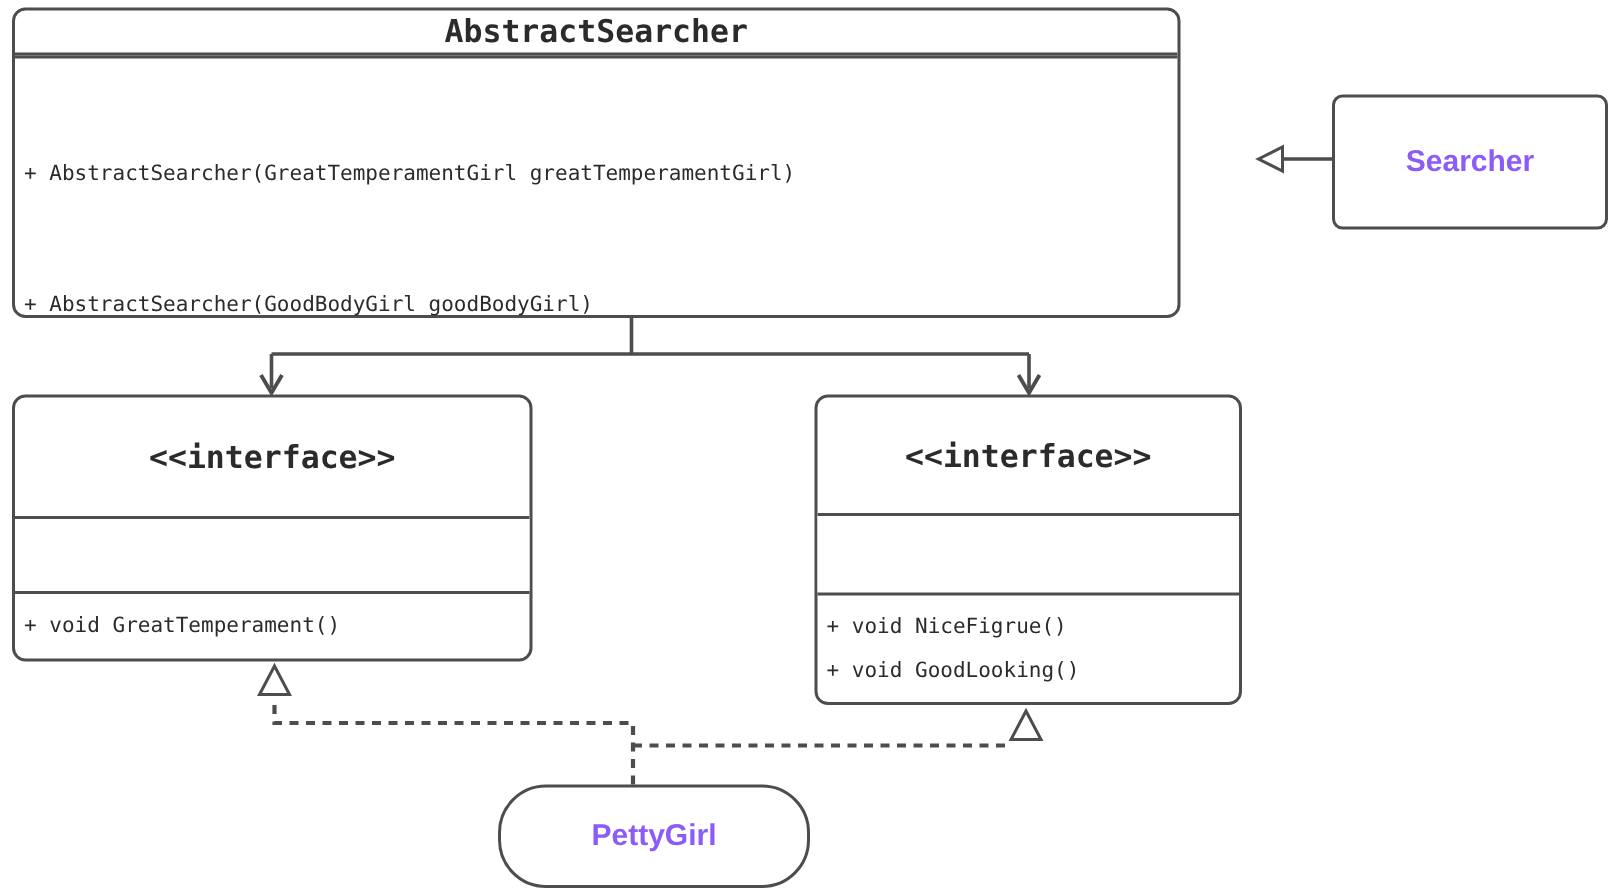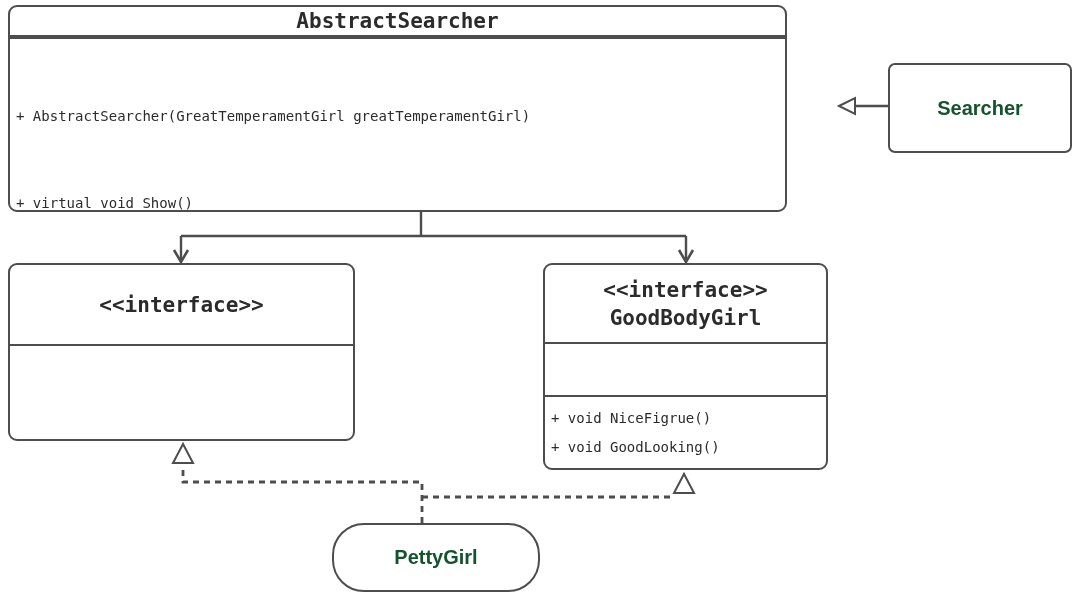--- a/index.html
+++ b/index.html
@@ -9,21 +9,21 @@
              background:#ffffff;display:flex;flex-direction:column;}
   .compartment{box-sizing:border-box;}
   .compartment + .compartment{border-top:2px solid #4d4d4d;}
   .title-comp{display:flex;flex-direction:column;align-items:center;justify-content:center;
               font-weight:bold;font-size:21px;line-height:28px;}
   .methods-comp{flex:1;padding:5px 0 0 6px;font-size:14px;line-height:29px;white-space:pre;}
   .methods-comp.centered{display:flex;flex-direction:column;justify-content:center;padding-top:0;}
   .fields-comp{background:#ffffff;}
   .simple-box{position:absolute;box-sizing:border-box;border:2px solid #4d4d4d;border-radius:7px;
               background:#ffffff;display:flex;align-items:center;justify-content:center;
-              font-family:"Liberation Sans",sans-serif;font-weight:bold;font-size:20px;color:#14532d;}
+              font-family:"Liberation Sans",sans-serif;font-weight:bold;font-size:20px;color:#8b5cf6;}
   
   .abstract-searcher{left:8px;top:5px;width:779px;height:207px;}
   .abstract-searcher .title-comp{height:48px;}
   .abstract-searcher .fields-comp{height:48px;}
   .iface-left{left:8px;top:263px;width:347px;height:178px;}
   .iface-left .title-comp{height:79px;}
   .iface-left .fields-comp{height:50px;}
   .iface-right{left:543px;top:263px;width:285px;height:207px;}
   .iface-right .title-comp{height:77px;}
   .iface-right .fields-comp{height:53px;}
@@ -34,39 +34,42 @@
 </head>
 <body>
 
 <div class="canvas">
 
   <div class="uml-class abstract-searcher">
     <div class="compartment title-comp">AbstractSearcher</div>
     <div class="compartment fields-comp"></div>
     <div class="compartment methods-comp">
       <div>+ AbstractSearcher(GreatTemperamentGirl greatTemperamentGirl)</div>
+      <div>+ AbstractSearcher(GoodBodyGirl goodBodyGirl)</div>
       <div>+ virtual void Show()</div>
     </div>
   </div>
 
   <div class="simple-box searcher-box">
     <span>Searcher</span>
   </div>
 
   <div class="uml-class iface-left">
     <div class="compartment title-comp">
       <div>&lt;&lt;interface&gt;&gt;</div>
     </div>
     <div class="compartment fields-comp"></div>
+    <div class="compartment methods-comp centered">
+      <div>+ void GreatTemperament()</div>
+    </div>
   </div>
 
   <div class="uml-class iface-right">
     <div class="compartment title-comp">
       <div>&lt;&lt;interface&gt;&gt;</div>
-      <div>GoodBodyGirl</div>
     </div>
     <div class="compartment fields-comp"></div>
     <div class="compartment methods-comp centered">
       <div>+ void NiceFigrue()</div>
       <div>+ void GoodLooking()</div>
     </div>
   </div>
 
   <div class="simple-box petty-box">
     <span>PettyGirl</span>

